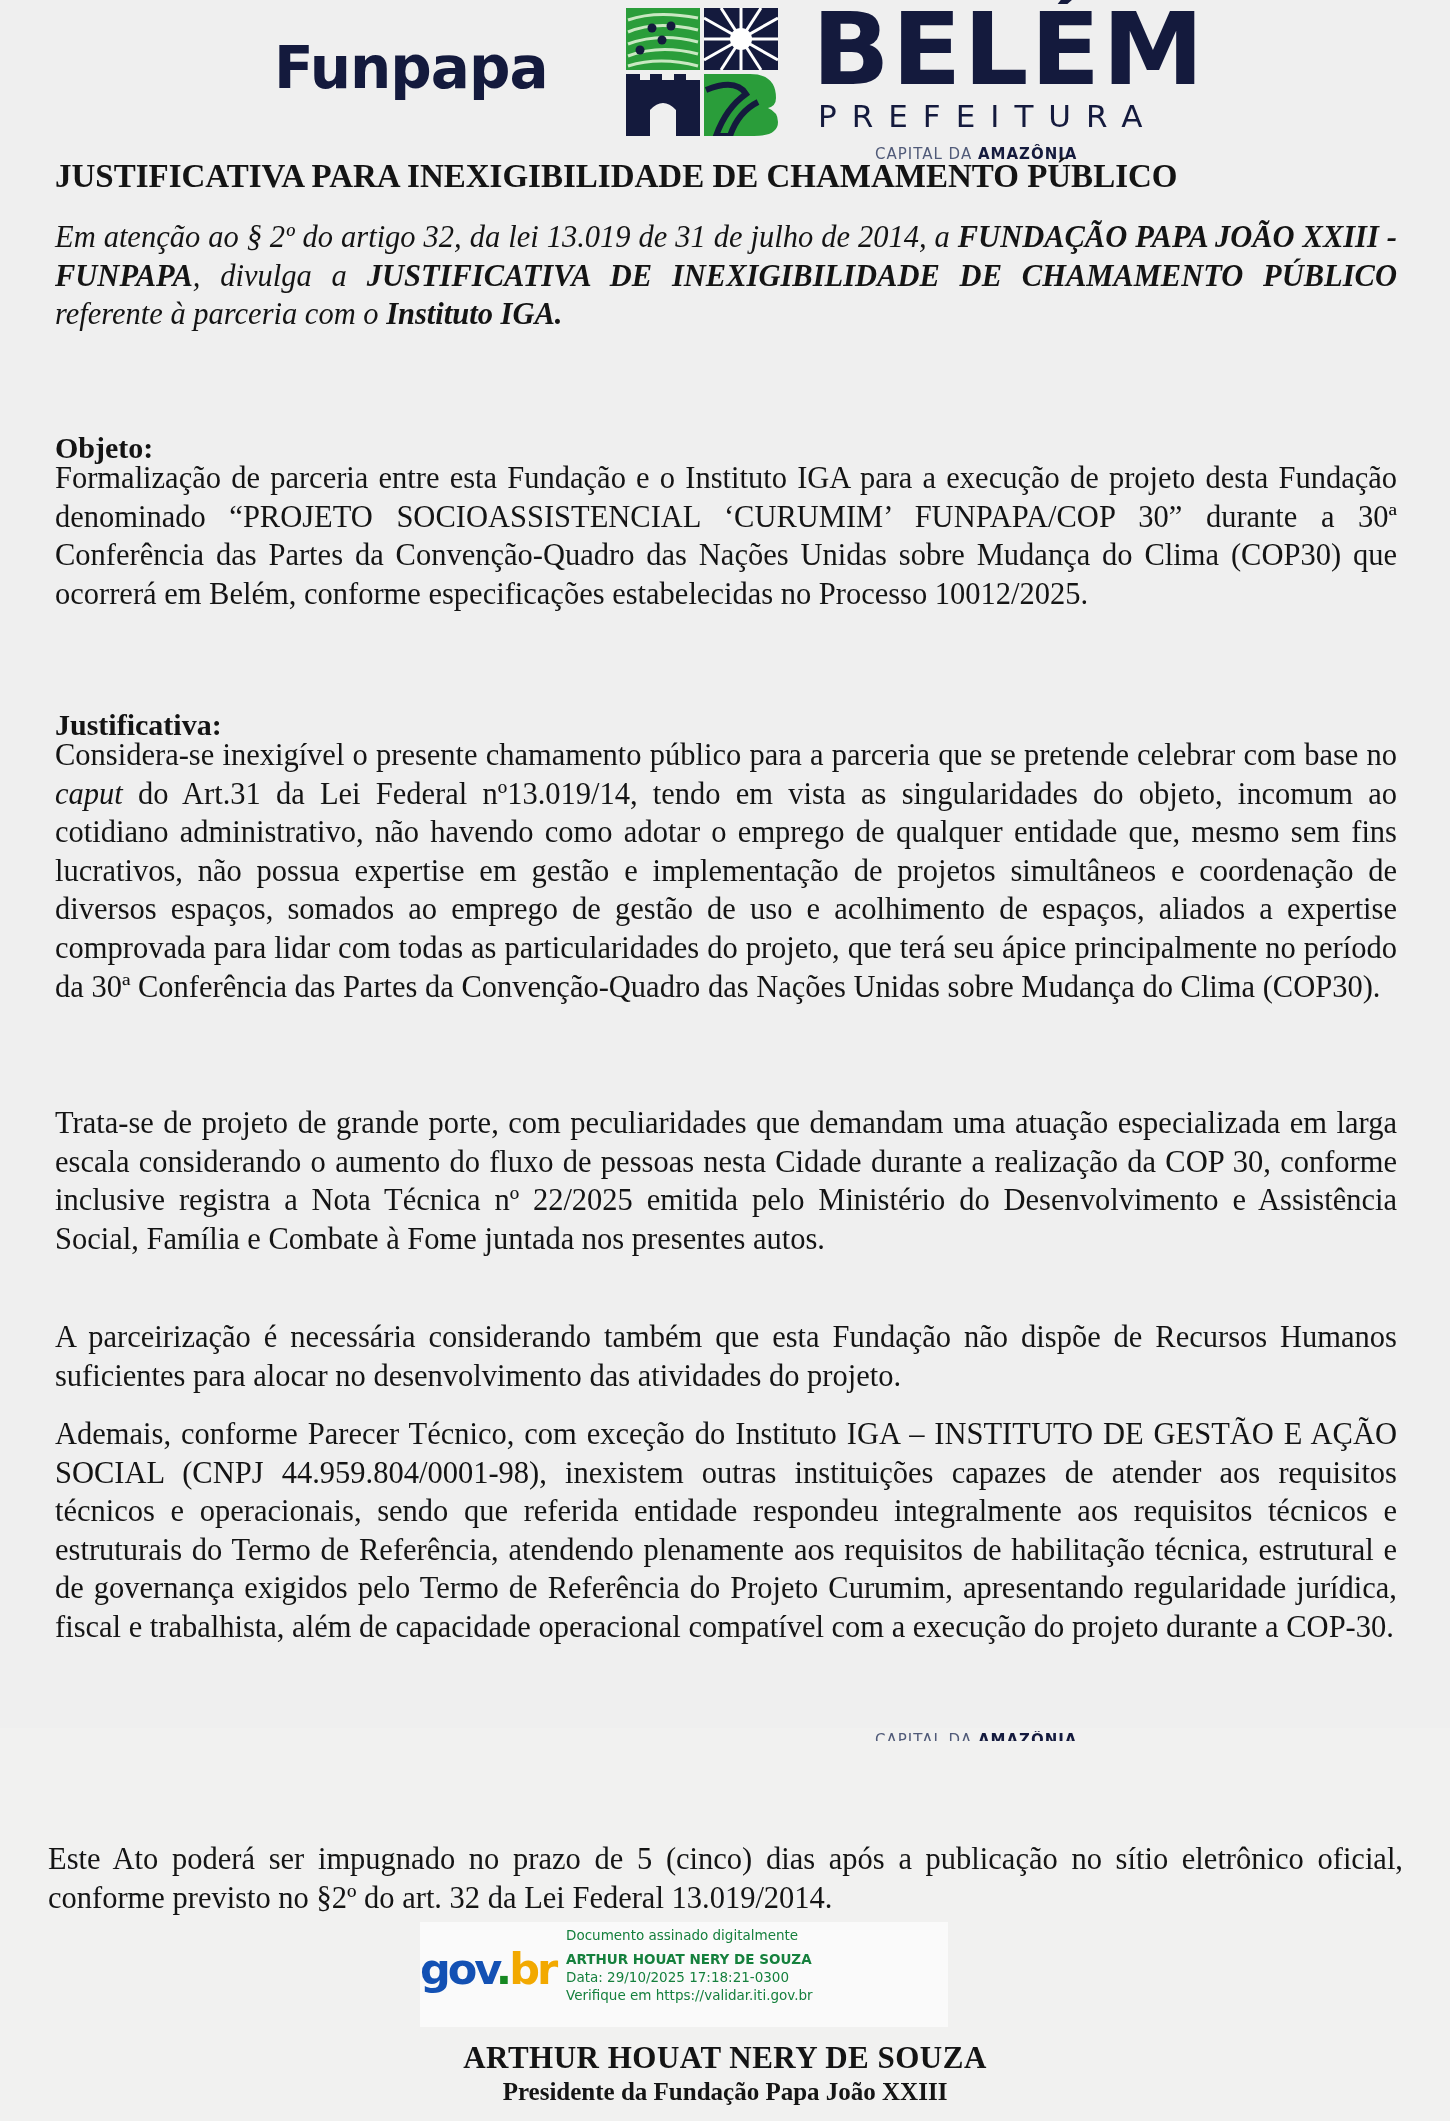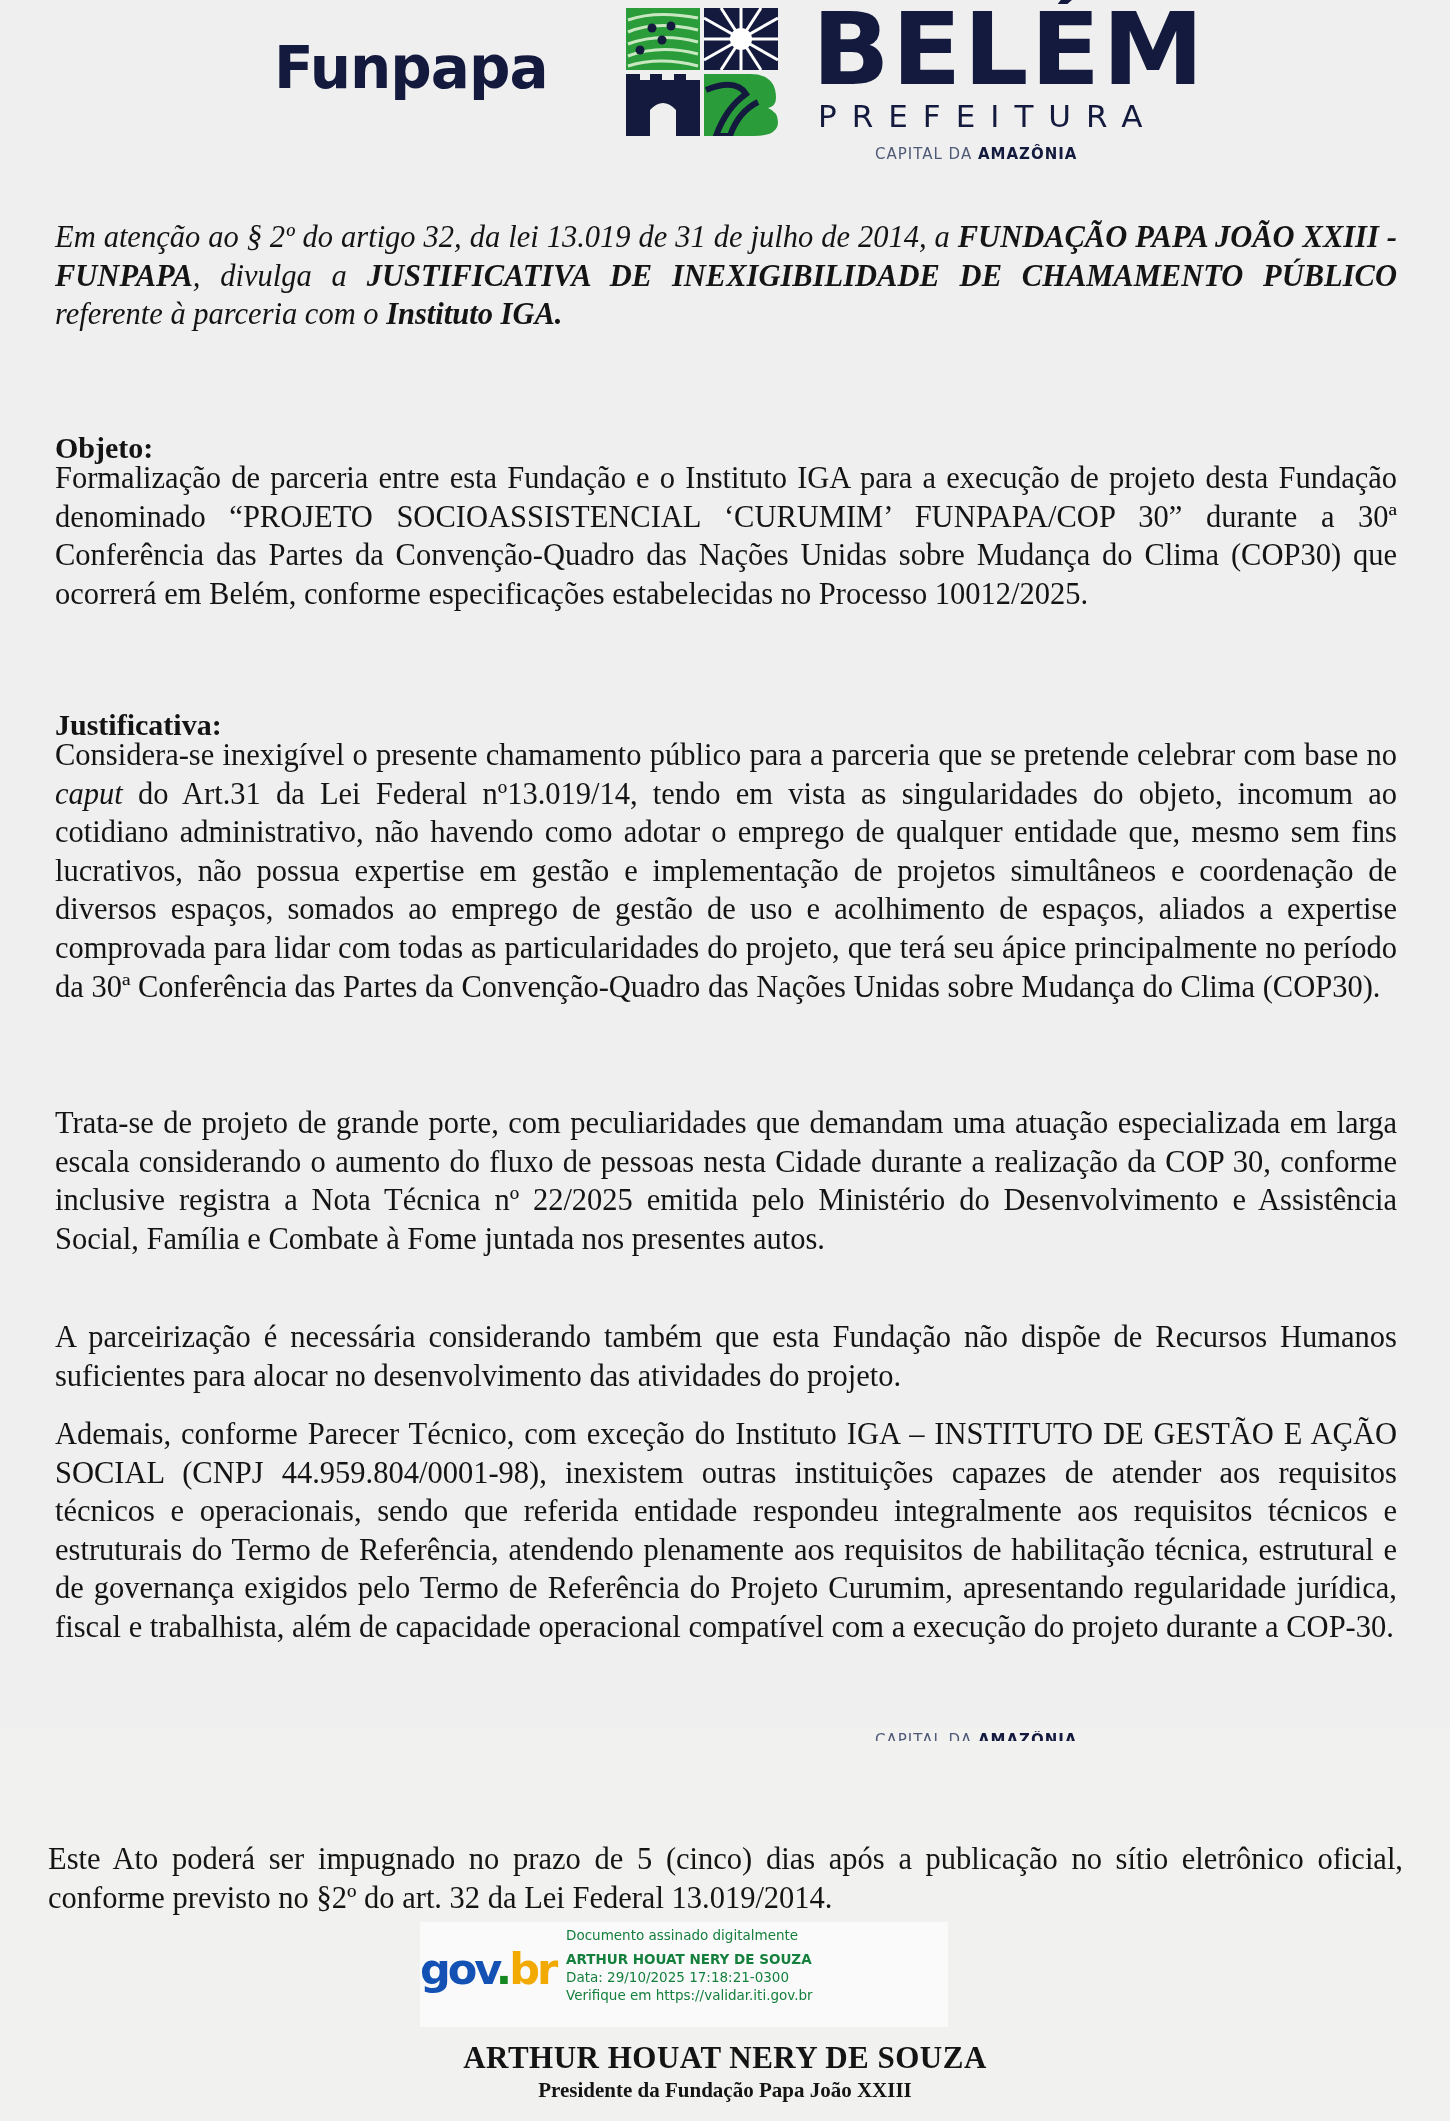--- a/index.html
+++ b/index.html
@@ -79,21 +79,21 @@
   }
   .govtext .gt-head { margin-bottom: 6px; }
   .govtext .gt-name { font-weight: bold; }
 
   .sig-name {
     position: absolute; left: 0; top: 2040px; width: 1450px; text-align: center;
     font-weight: bold; font-size: 31px; letter-spacing: 0.5px;
   }
   .sig-role {
     position: absolute; left: 0; top: 2078px; width: 1450px; text-align: center;
-    font-weight: bold; font-size: 21px;
+    font-weight: bold; font-size: 25px;
   }
 </style>
 </head>
 <body>
 
 <div class="page">
 
   <div class="header">
     <div class="funpapa">Funpapa</div>
     <svg class="emblem" viewBox="0 0 152 128">
@@ -131,20 +131,21 @@
       <path d="M0 66 H14 V72 H24 V66 H36 V72 H48 V66 H60 V72 H74 V128 H50 V102 Q37 88 24 102 V128 H0 Z" fill="#141a3d"></path>
 
       <path d="M78 66 H124 Q150 66 150 90 Q150 98 142 100 Q152 104 152 114 Q152 128 128 128 H78 Z" fill="#2a9d3a"></path>
       <path d="M80 82 Q110 70 120 86 Q100 100 90 128 H104 Q112 104 132 94" stroke="#141a3d" stroke-width="6" fill="none"></path>
     </svg>
     <div class="belem">BELÉM</div>
     <div class="prefeitura">PREFEITURA</div>
     <div class="capital"><span>CAPITAL DA </span><b>AMAZÔNIA</b></div>
   </div>
 
+  <div class="title">JUSTIFICATIVA PARA INEXIGIBILIDADE DE CHAMAMENTO PÚBLICO</div>
 
   <div class="block" style="top:218px;font-style:italic;">
     <span>Em atenção ao § 2º do artigo 32, da lei 13.019 de 31 de julho de 2014, a </span><b>FUNDAÇÃO PAPA JOÃO XXIII - FUNPAPA</b><span>, divulga a </span><b>JUSTIFICATIVA DE INEXIGIBILIDADE DE CHAMAMENTO PÚBLICO</b><span> referente à parceria com o </span><b>Instituto IGA.</b>
   </div>
 
   <div class="heading" style="top:398px;">Objeto:</div>
   <div class="block" style="top:459px;">Formalização de parceria entre esta Fundação e o Instituto IGA para a execução de projeto desta Fundação denominado “PROJETO SOCIOASSISTENCIAL ‘CURUMIM’ FUNPAPA/COP 30” durante a 30ª Conferência das Partes da Convenção-Quadro das Nações Unidas sobre Mudança do Clima (COP30) que ocorrerá em Belém, conforme especificações estabelecidas no Processo 10012/2025.</div>
 
   <div class="heading" style="top:675px;">Justificativa:</div>
   <div class="block" style="top:736px;">

